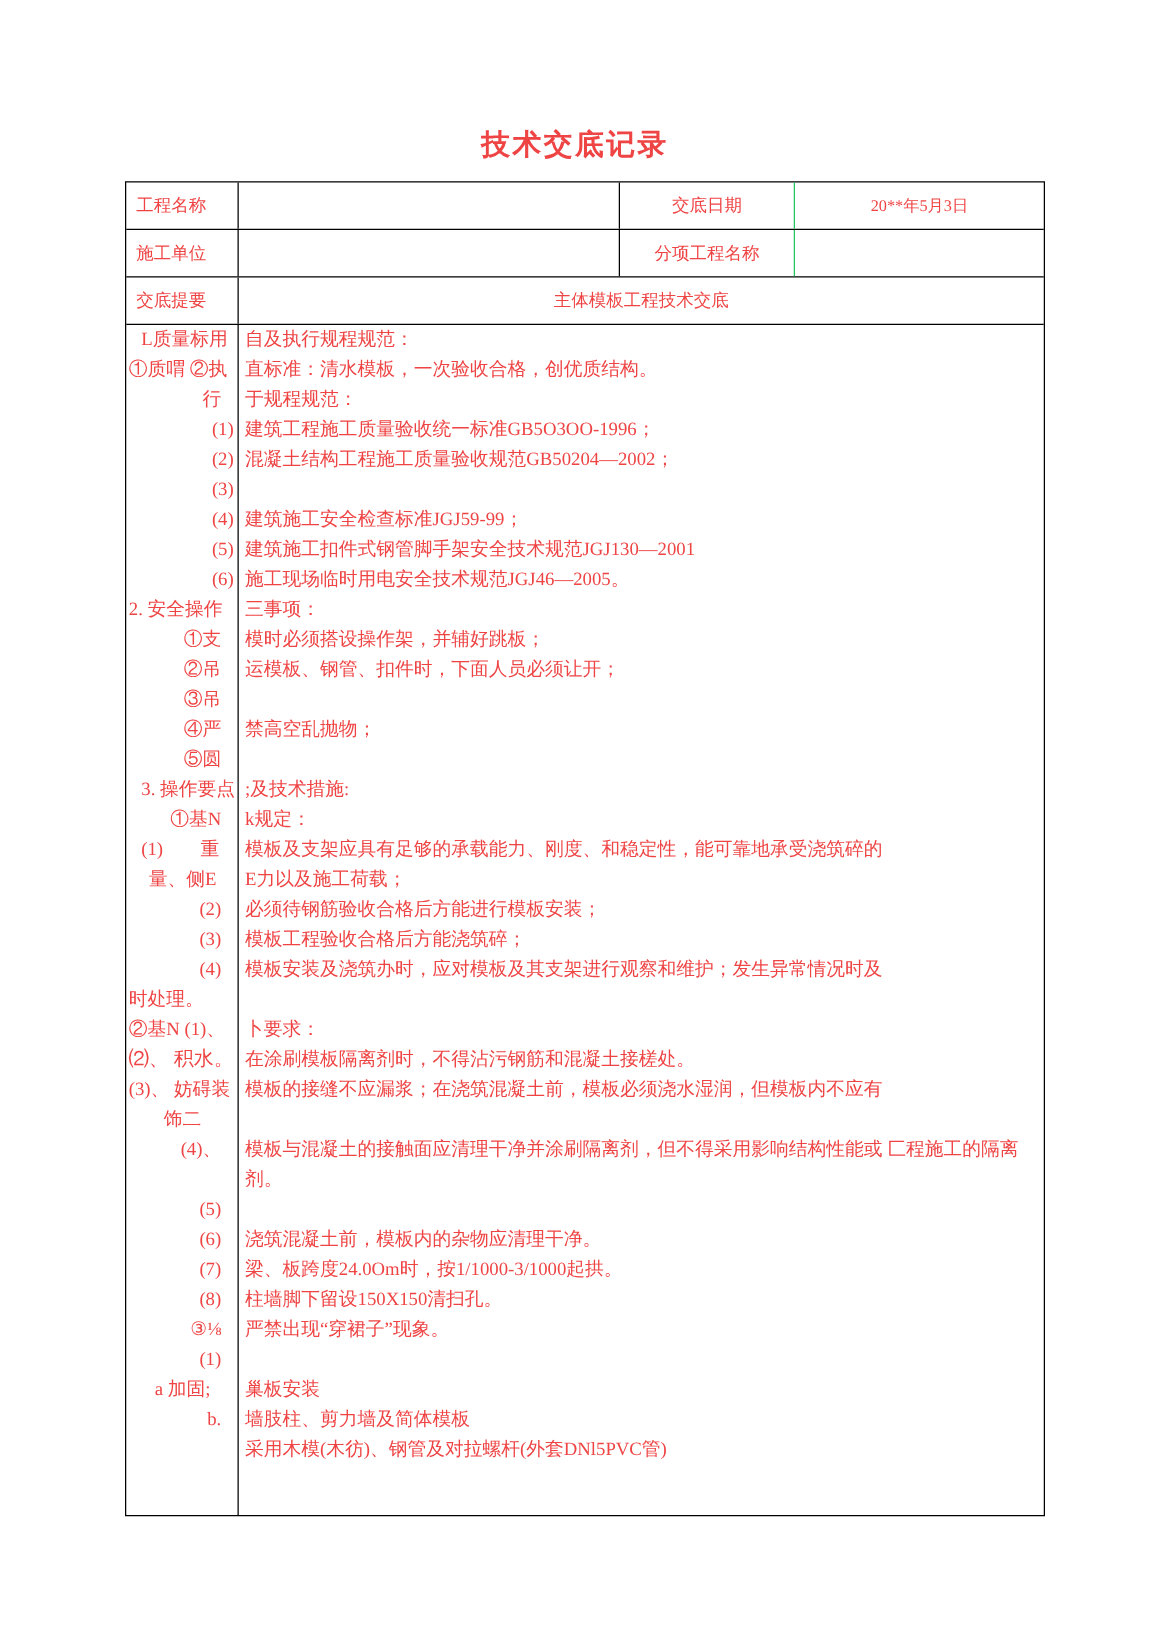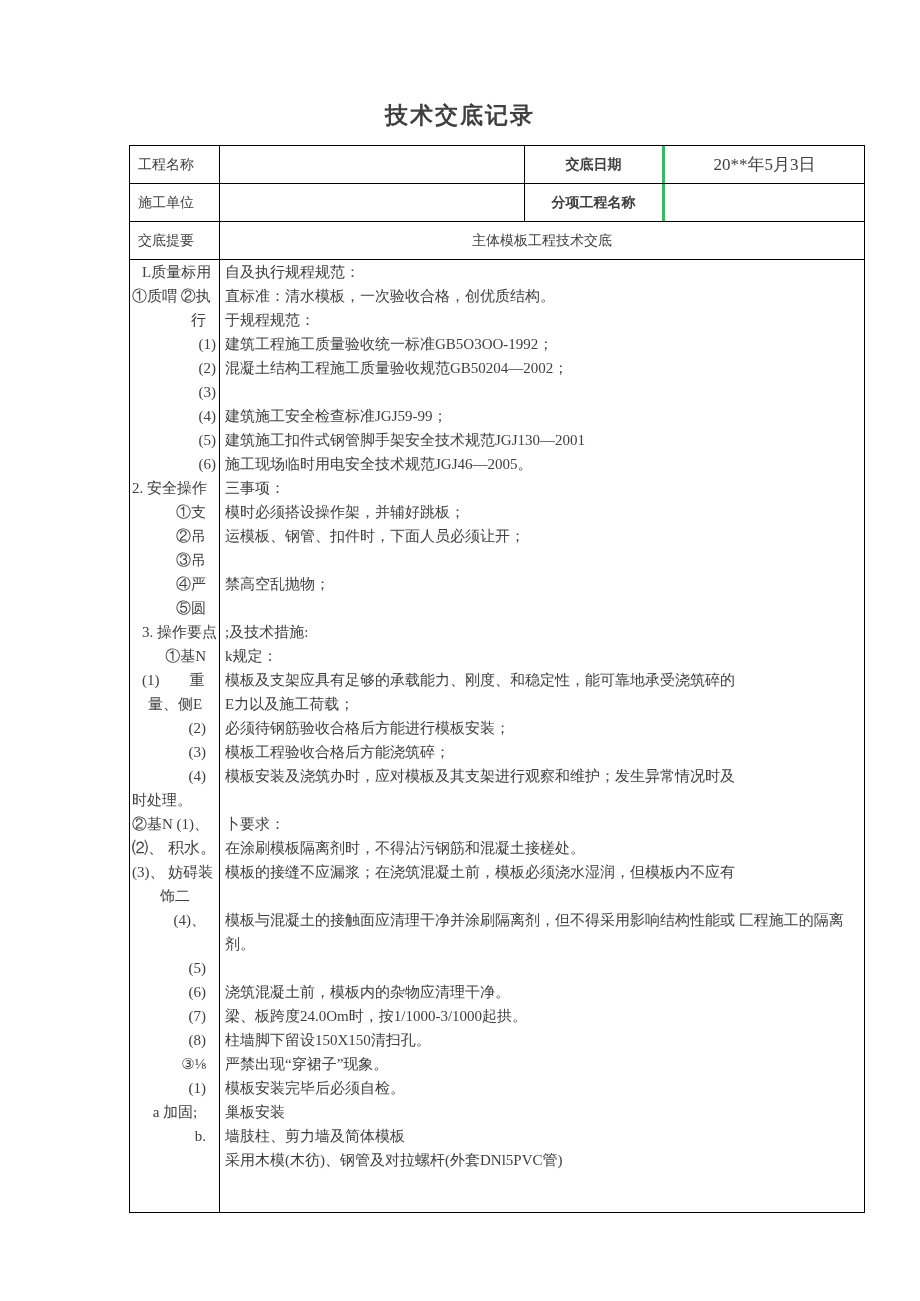--- a/index.html
+++ b/index.html
@@ -2,70 +2,68 @@
 <html><head>
 <meta charset="utf-8">
 <style>
   * { box-sizing: border-box; margin: 0; padding: 0; }
   html, body { background: #ffffff; }
   .page {
     position: relative;
     width: 920px;
     height: 1301px;
     background: #ffffff;
-    color: #404040;
+    color: #ef4444;
     font-family: "Liberation Serif", "DejaVu Serif", serif;
     overflow: hidden;
   }
   .title {
     position: absolute;
     top: 100px;
     left: 0;
     width: 100%;
     text-align: center;
     font-size: 23px;
     font-weight: bold;
     letter-spacing: 2px;
   }
   .doc-table {
     position: absolute;
     left: 100px;
     top: 145px;
     width: 736px;
     border: 1px solid #000;
-    margin-left: 29px;
   }
   .hrow {
     display: flex;
     border-bottom: 1px solid #000;
     min-height: 38px;
     font-size: 14px;
   }
   .cell { display: flex; align-items: center; }
   .c-label {
     width: 90px;
     border-right: 1px solid #000;
     padding-left: 8px;
   }
   .c-value {
     width: 305px;
     border-right: 1px solid #000;
   }
   .c-label2 {
     width: 140px;
-    border-right: 3px solid #22c55e;
+    border-right: 1px solid #22c55e;
     justify-content: center;
     text-align: left;
-    font-weight: bold;
   }
   .c-value2 {
     flex: 1;
     justify-content: center;
     text-align: center;
-    font-size: 17px;
+    font-size: 13px;
   }
   .c-span {
     flex: 1;
     justify-content: center;
     text-align: center;
   }
   .tbody {
     position: relative;
     height: 952px;
     overflow: hidden;
@@ -134,21 +132,21 @@
         <div class="line">
           <div class="lcell fl">①质喟 ②执</div>
           <div class="rcell">直标准：清水模板，一次验收合格，创优质结构。</div>
         </div>
         <div class="line">
           <div class="lcell rr">行</div>
           <div class="rcell">于规程规范：</div>
         </div>
         <div class="line">
           <div class="lcell r">(1)</div>
-          <div class="rcell">建筑工程施工质量验收统一标准GB5O3OO-1992；</div>
+          <div class="rcell">建筑工程施工质量验收统一标准GB5O3OO-1996；</div>
         </div>
         <div class="line">
           <div class="lcell r">(2)</div>
           <div class="rcell">混凝土结构工程施工质量验收规范GB50204—2002；</div>
         </div>
         <div class="line">
           <div class="lcell r">(3)</div>
         </div>
         <div class="line">
           <div class="lcell r">(4)</div>
@@ -251,21 +249,20 @@
         <div class="line">
           <div class="lcell rr">(8)</div>
           <div class="rcell">柱墙脚下留设150X150清扫孔。</div>
         </div>
         <div class="line">
           <div class="lcell rr">③⅛</div>
           <div class="rcell">严禁出现“穿裙子”现象。</div>
         </div>
         <div class="line">
           <div class="lcell rr">(1)</div>
-          <div class="rcell">模板安装完毕后必须自检。</div>
         </div>
         <div class="line">
           <div class="lcell c">a 加固;</div>
           <div class="rcell">巢板安装</div>
         </div>
         <div class="line">
           <div class="lcell rr">b.</div>
           <div class="rcell">墙肢柱、剪力墙及简体模板</div>
         </div>
         <div class="line">

